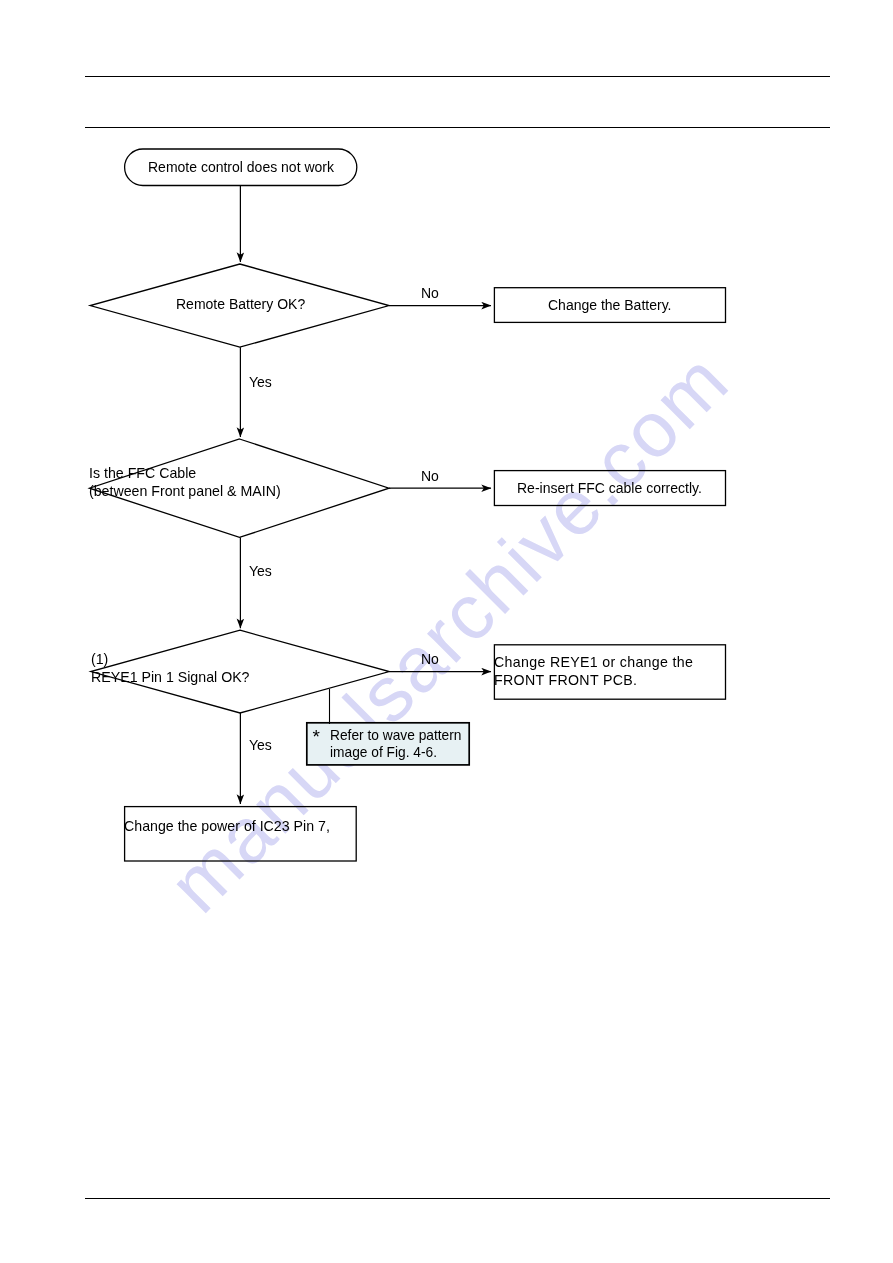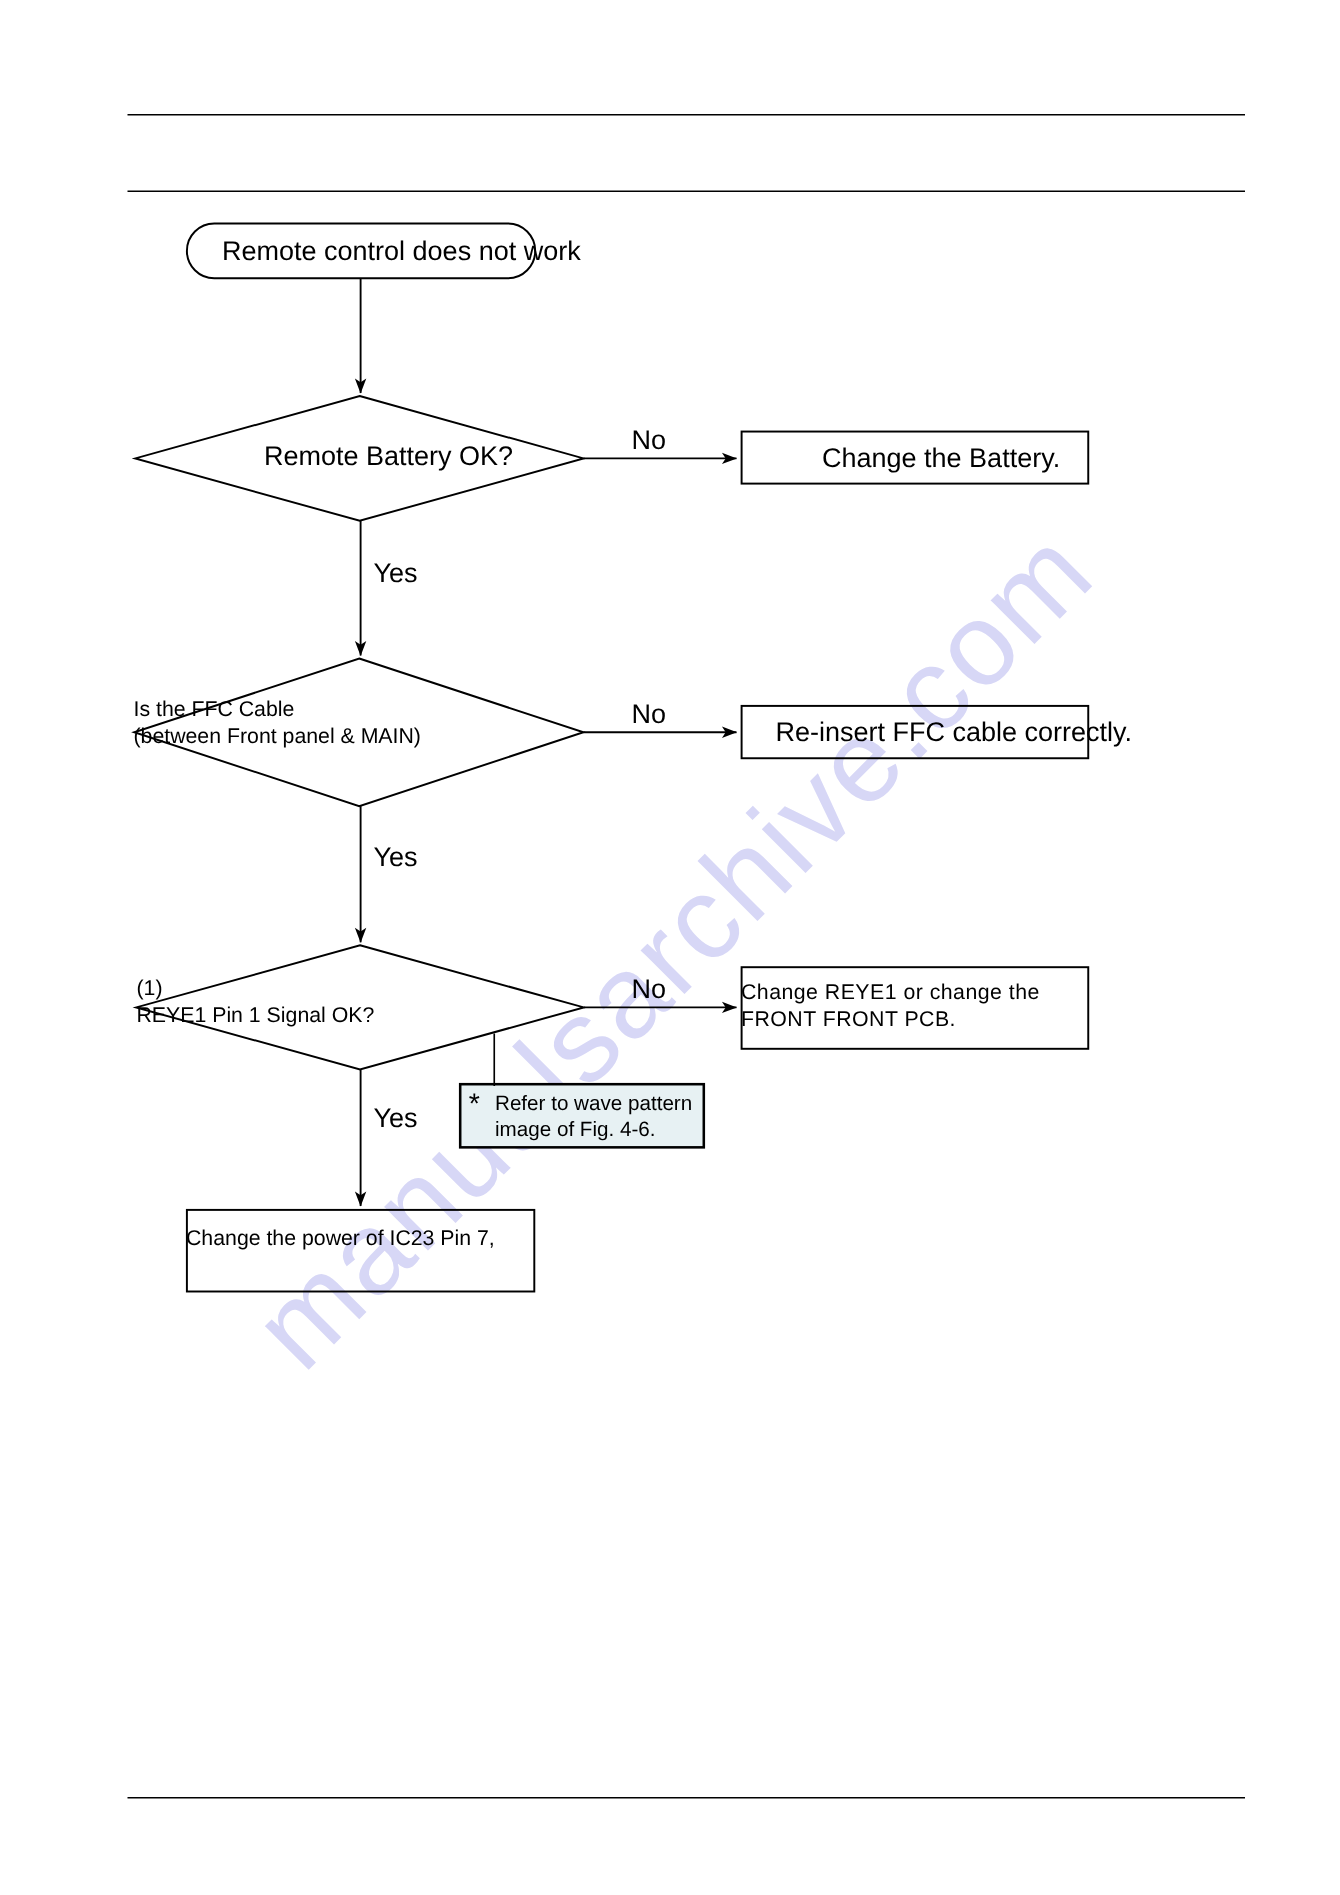--- a/index.html
+++ b/index.html
@@ -4,21 +4,21 @@
 <title>Troubleshooting Flowchart</title>
 <style>
   html,body{margin:0;padding:0;background:#fff;}
   *{-webkit-font-smoothing:antialiased;}
   body{width:893px;height:1263px;position:relative;overflow:hidden;
        font-family:"Liberation Sans",sans-serif;color:#000;}
   .page{position:absolute;left:0;top:0;width:893px;height:1263px;
         transform:translateZ(0);}
   .rule{position:absolute;background:#000;height:1.3px;}
   svg.chart{position:absolute;left:0;top:0;width:893px;height:1263px;}
-  .lbl{position:absolute;font-size:18px;line-height:17px;white-space:nowrap;}
+  .lbl{position:absolute;font-size:14px;line-height:17px;white-space:nowrap;}
   .blk{position:absolute;font-size:14.2px;line-height:18.2px;white-space:nowrap;}
   .wmwrap{position:absolute;left:0;top:0;width:893px;height:1263px;}
 
   .t-start{left:148px;top:159px;}
   .t-d1{left:176px;top:296px;}
   .t-a1{left:548px;top:297px;}
   .t-d2{left:89px;top:463.5px;width:300px;}
   .t-a2{left:517px;top:480px;}
   .t-d3{left:91px;top:650px;width:298px;}
   .t-a3{left:494px;top:653px;width:231px;letter-spacing:0.32px;}

